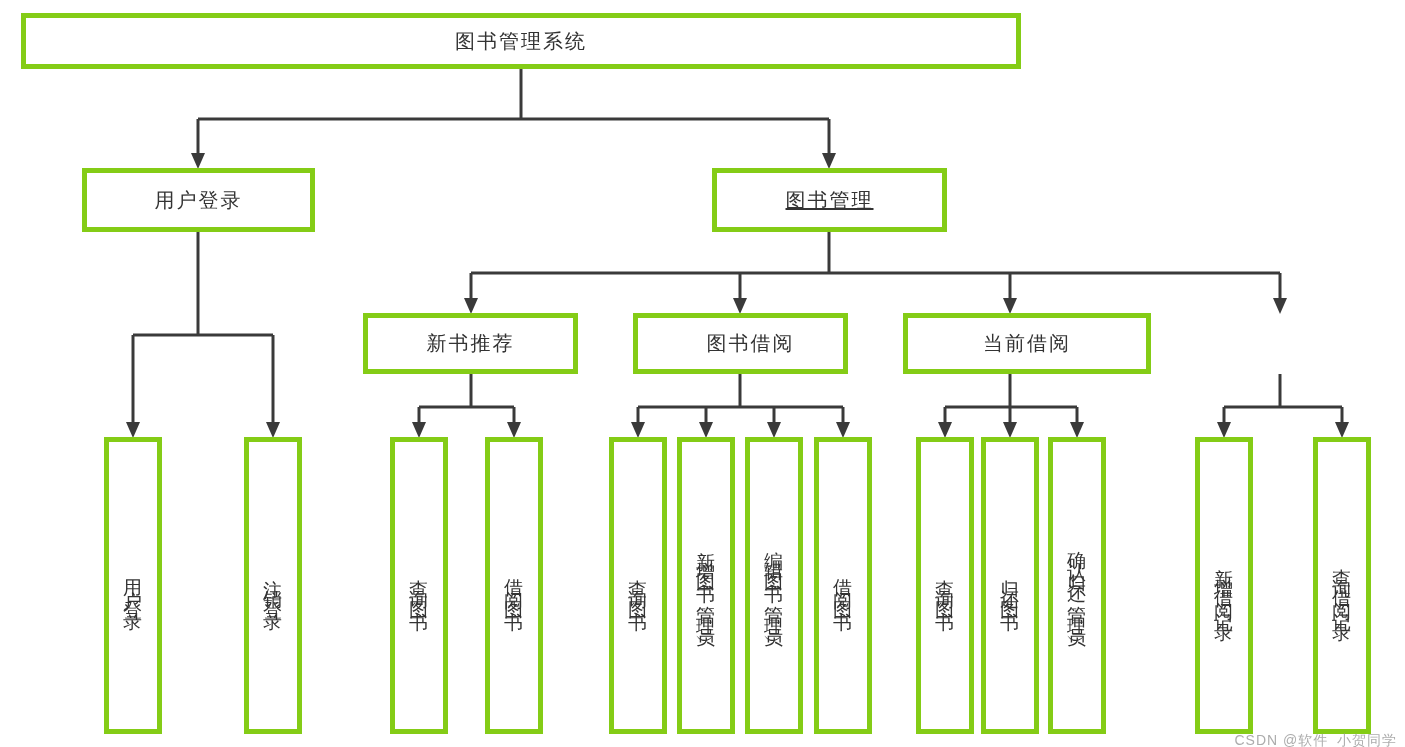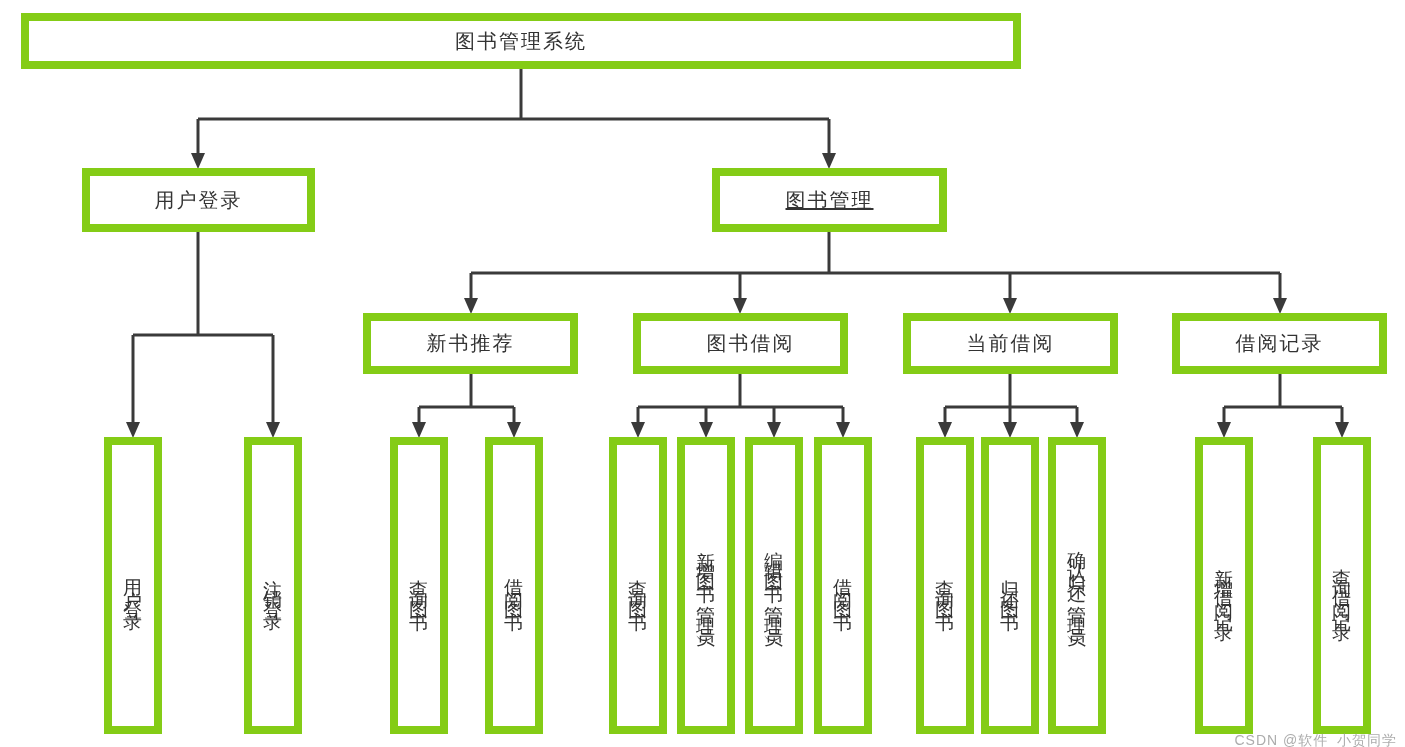--- a/index.html
+++ b/index.html
@@ -17,21 +17,21 @@
   }
   .connectors {
     position: absolute;
     left: 0; top: 0;
     width: 1405px; height: 747px;
   }
   .box {
     position: absolute;
     box-sizing: border-box;
     background: #ffffff;
-    border: 8px solid #84cc16;
+    border: 5px solid #84cc16;
     color: #333333;
     display: flex;
     align-items: center;
     justify-content: center;
     text-align: center;
   }
   .hlabel {
     font-size: 20px;
     letter-spacing: 2px;
     white-space: nowrap;
@@ -45,21 +45,21 @@
     white-space: nowrap;
   }
   
   #b-root        { left: 21px;   top: 13px;  width: 1000px; height: 56px; }
 
   #b-l2-login    { left: 82px;   top: 168px; width: 233px;  height: 64px; }
   #b-l2-mgmt     { left: 712px;  top: 168px; width: 235px;  height: 64px; text-decoration: underline; }
 
   #b-l3-new      { left: 363px;  top: 313px; width: 215px;  height: 61px; }
   #b-l3-borrow   { left: 633px;  top: 313px; width: 215px;  height: 61px; padding-left: 20px; }
-  #b-l3-current  { left: 903px;  top: 313px; width: 215px;  height: 61px; }
+  #b-l3-current  { left: 903px;  top: 313px; width: 248px;  height: 61px; }
   #b-l3-records  { left: 1172px; top: 313px; width: 215px;  height: 61px; }
 
   .leaf          { top: 437px; width: 58px; height: 297px; }
   #b-lf-login    { left: 104px; }
   #b-lf-logout   { left: 244px; }
   #b-lf-nb-query { left: 390px; }
   #b-lf-nb-borrow{ left: 485px; }
   #b-lf-bw-query { left: 609px; }
   #b-lf-bw-add   { left: 677px; }
   #b-lf-bw-edit  { left: 745px; }
@@ -167,23 +167,20 @@
 
   <div class="box" id="b-l3-new">
     <span class="hlabel">新书推荐</span>
   </div>
   <div class="box" id="b-l3-borrow">
     <span class="hlabel">图书借阅</span>
   </div>
   <div class="box" id="b-l3-current">
     <span class="hlabel">当前借阅</span>
   </div>
-  <div class="box" id="b-l3-records">
-    <span class="hlabel">借阅记录</span>
-  </div>
 
   <div class="box leaf" id="b-lf-login">
     <span class="vtext">用户登录</span>
   </div>
   <div class="box leaf" id="b-lf-logout">
     <span class="vtext">注销登录</span>
   </div>
 
   <div class="box leaf" id="b-lf-nb-query">
     <span class="vtext">查询图书</span>

